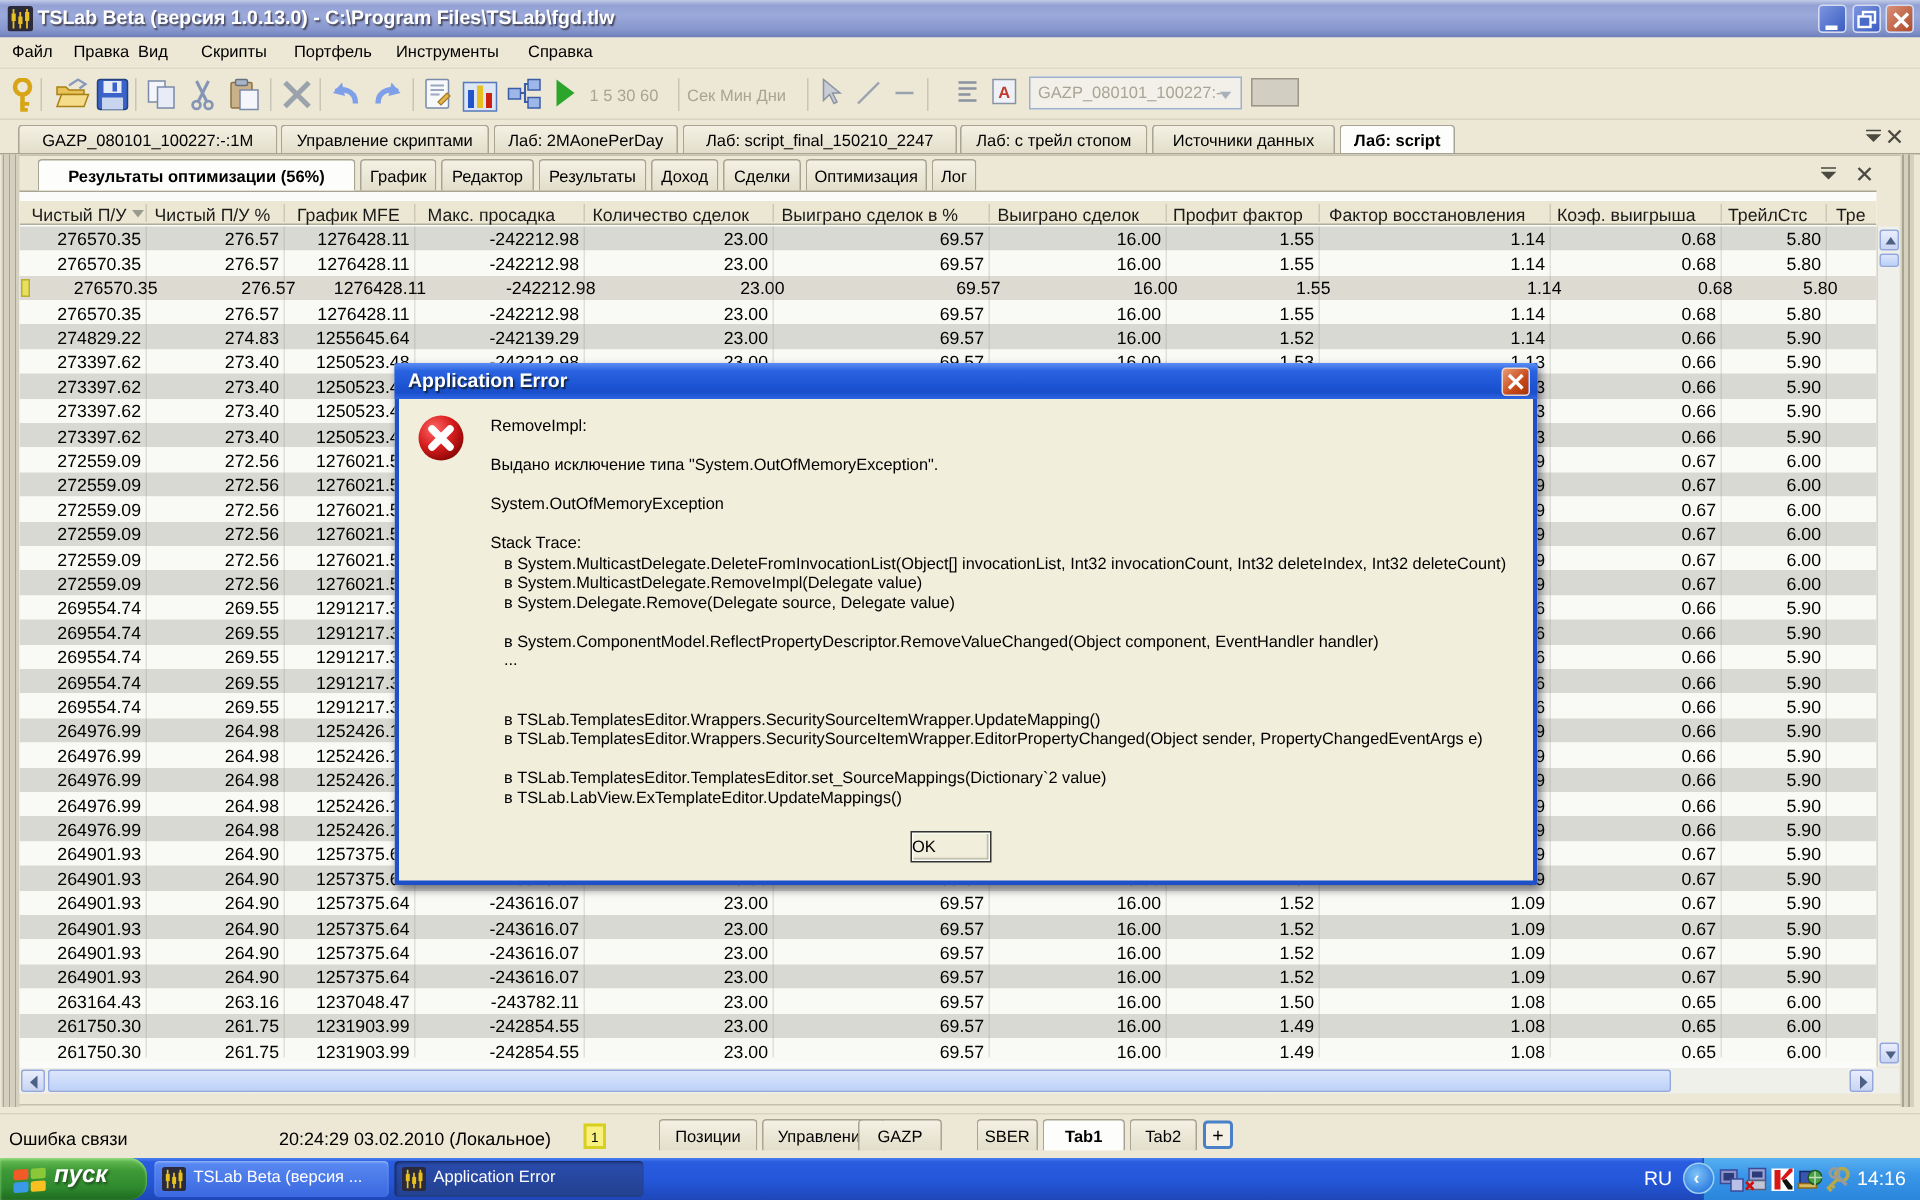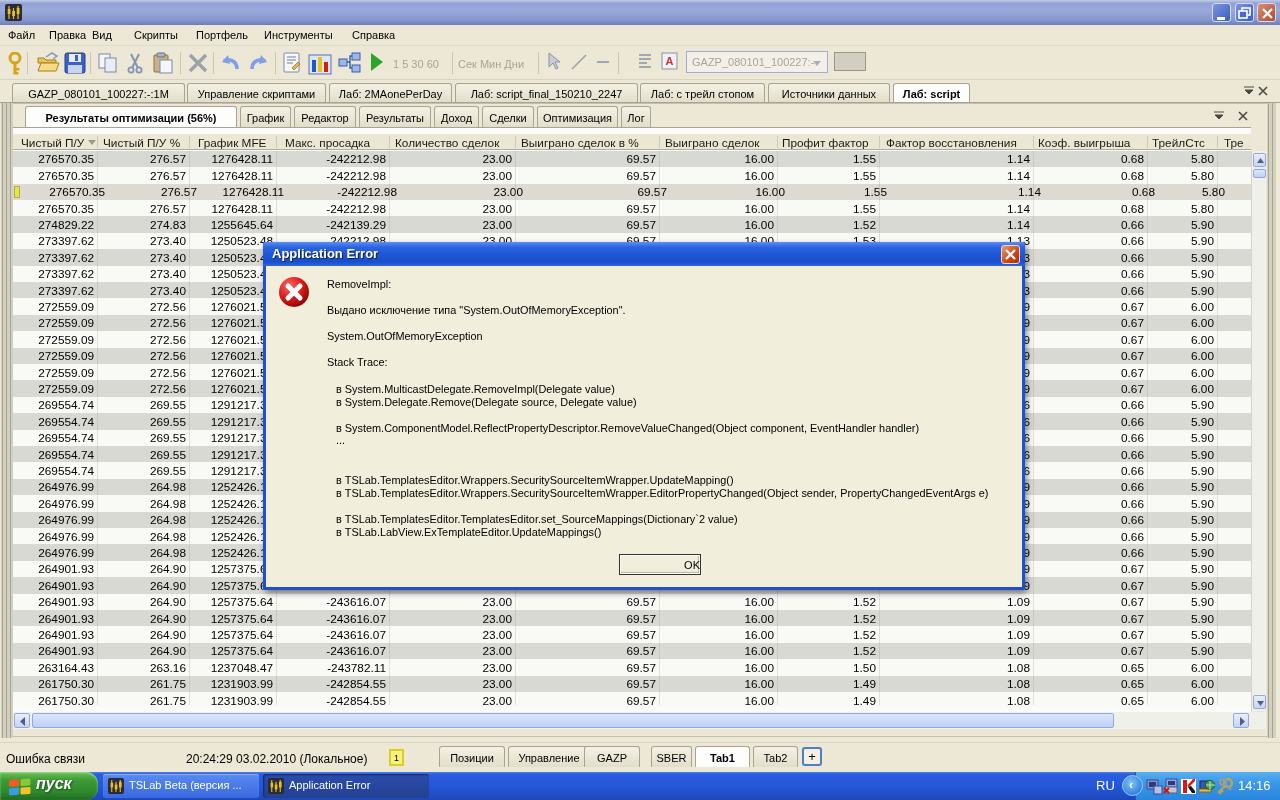--- a/index.html
+++ b/index.html
@@ -51,37 +51,38 @@
 .taskbtn .tt { position:absolute; left:26px; top:5px; white-space:nowrap; }
 #tray { position:absolute; left:1135px; top:772px; width:145px; height:28px; background:linear-gradient(180deg,#58b0f0 0%,#3a96e8 40%,#2a86dc 100%); border-left:1px solid #1a5aa8; }
 #dialog { position:absolute; left:263px; top:242px; width:762px; height:348px; background:#f1eedb;
   box-shadow:inset 3px 0 0 #2050c8, inset -3px 0 0 #2050c8, inset 0 -3px 0 #2050c8, 2px 3px 6px rgba(0,0,20,.45); z-index:10; border-radius:0 0 2px 2px; }
 #dtitle { position:absolute; left:0; top:0; width:762px; height:24px; border-radius:3px 3px 0 0;
   background:linear-gradient(180deg,#5b8ef5 0%,#2a63e0 22%,#1d55d5 60%,#1a4ecb 82%,#2e66e2 100%); }
 #dtitle span { position:absolute; left:9px; top:4px; color:#fff; font-size:13px; font-weight:bold; text-shadow:1px 1px 1px #123; }
 #dclose { position:absolute; right:5px; top:3px; width:19px; height:19px; border-radius:3px; border:1px solid #f0d8c8;
   background:linear-gradient(135deg,#e89a70,#c84818 60%,#a83408); }
 .dl { position:absolute; white-space:nowrap; color:#000; font-size:10.9px; }
-#okbtn { position:absolute; left:356px; top:312px; width:82px; height:21px; background:#f1eedb;
-  border:1px solid #333; box-shadow:inset 0 0 0 1px #fdfdf8, inset -2px -2px 1px #b8b4a4; text-align:right; line-height:20px; }
+#okbtn { position:absolute; left:344px; top:312px; width:54px; height:21px; background:#f1eedb;
+  border:1px solid #333; box-shadow:inset 0 0 0 1px #fdfdf8, inset -2px -2px 1px #b8b4a4; text-align:left; line-height:20px; }
 .borderstrip { position:absolute; background:repeating-linear-gradient(90deg,#d4d0c0 0 1px,#a8a494 1px 2px,#d4d0c0 2px 4px); }
 </style></head><body>
 
 <div id="titlebar">
   <svg style="position:absolute;left:5px;top:4px" width="17" height="17" viewBox="0 0 17 17">
       <rect width="17" height="17" rx="2" fill="#2a2a3a"></rect>
       <g stroke="#e8c020" stroke-width="1.2">
         <path d="M4 2 v13 M8.5 4 v11 M13 2 v13"></path>
       </g>
       <g fill="#e8c020">
         <rect x="2.7" y="5" width="2.8" height="5"></rect>
         <rect x="7.2" y="7" width="2.8" height="5"></rect>
         <rect x="11.7" y="4" width="2.8" height="6"></rect>
       </g>
     </svg>
+  <span class="ttl">TSLab Beta (версия 1.0.13.0) - C:\Program Files\TSLab\fgd.tlw</span>
   <div class="wbtn" id="bmin">
       <svg width="19" height="19">
         <rect x="4" y="13" width="8" height="3" fill="#fff"></rect>
       </svg>
     </div>
   <div class="wbtn" id="bmax">
       <svg width="19" height="19">
         <rect x="6" y="4" width="8" height="7" fill="none" stroke="#fff" stroke-width="1.6"></rect>
         <rect x="3" y="7" width="8" height="7" fill="#4a6ac8" stroke="#fff" stroke-width="1.6"></rect>
       </svg>
@@ -744,21 +745,21 @@
   <span style="position:absolute;left:6px;top:9px">Ошибка связи</span>
 
   <span style="position:absolute;left:186px;top:9px">20:24:29 03.02.2010 (Локальное)</span>
   <div style="position:absolute;left:389px;top:6px;width:15px;height:17px;background:#f8f080;border:2px solid #d8d020">
       <span style="position:absolute;left:3px;top:2px;font-size:9px">1</span>
     </div>
 
 </div>
 <div class="tab" style="left:439px;top:746px;width:66px;height:21px;line-height:22px">Позиции</div>
 <div class="tab" style="left:508px;top:746px;width:82px;height:21px;line-height:22px">Управление</div>
-<div class="tab" style="left:584px;top:746px;width:56px;height:21px;line-height:22px">GAZP</div>
+<div class="tab" style="left:572px;top:746px;width:56px;height:21px;line-height:22px">GAZP</div>
 <div class="tab" style="left:651px;top:746px;width:41px;height:21px;line-height:22px">SBER</div>
 <div class="tab act" style="left:695px;top:746px;width:55px;height:21px;line-height:22px">Tab1</div>
 <div class="tab" style="left:753px;top:746px;width:45px;height:21px;line-height:22px">Tab2</div>
 <div style="position:absolute;left:802px;top:747px;width:20px;height:19px;border:2px solid #4a80c8;border-radius:3px;background:#f4f1e4;text-align:center;line-height:15px;font-size:13px">+</div>
 
 <div id="taskbar"></div>
 <div id="startbtn">
   <svg style="position:absolute;left:8px;top:5px" width="24" height="19" viewBox="0 0 24 19">
       <g transform="skewY(-4)">
         <rect x="1" y="3" width="10" height="7" rx="1.5" fill="#f25a28"></rect>
@@ -848,20 +849,21 @@
           <stop offset="100%" stop-color="#8a0505"></stop>
         </radialGradient>
       </defs>
     <circle cx="16" cy="16" r="15" fill="url(#rg)"></circle>
     <path d="M10 10 L22 22 M22 10 L10 22" stroke="#fff" stroke-width="5" stroke-linecap="round"></path>
   </svg>
   <div class="dl" style="left:64px;top:36px">RemoveImpl:</div>
     <div class="dl" style="left:64px;top:62px">Выдано исключение типа "System.OutOfMemoryException".</div>
     <div class="dl" style="left:64px;top:88px">System.OutOfMemoryException</div>
     <div class="dl" style="left:64px;top:114px">Stack Trace:</div>
+    <div class="dl" style="left:73px;top:128px">в System.MulticastDelegate.DeleteFromInvocationList(Object[] invocationList, Int32 invocationCount, Int32 deleteIndex, Int32 deleteCount)</div>
     <div class="dl" style="left:73px;top:141px">в System.MulticastDelegate.RemoveImpl(Delegate value)</div>
     <div class="dl" style="left:73px;top:154px">в System.Delegate.Remove(Delegate source, Delegate value)</div>
     <div class="dl" style="left:73px;top:180px">в System.ComponentModel.ReflectPropertyDescriptor.RemoveValueChanged(Object component, EventHandler handler)</div>
     <div class="dl" style="left:73px;top:192px">...</div>
     <div class="dl" style="left:73px;top:232px">в TSLab.TemplatesEditor.Wrappers.SecuritySourceItemWrapper.UpdateMapping()</div>
     <div class="dl" style="left:73px;top:245px">в TSLab.TemplatesEditor.Wrappers.SecuritySourceItemWrapper.EditorPropertyChanged(Object sender, PropertyChangedEventArgs e)</div>
     <div class="dl" style="left:73px;top:271px">в TSLab.TemplatesEditor.TemplatesEditor.set_SourceMappings(Dictionary`2 value)</div>
     <div class="dl" style="left:73px;top:284px">в TSLab.LabView.ExTemplateEditor.UpdateMappings()</div>
   <div id="okbtn">OK</div>
 </div>

